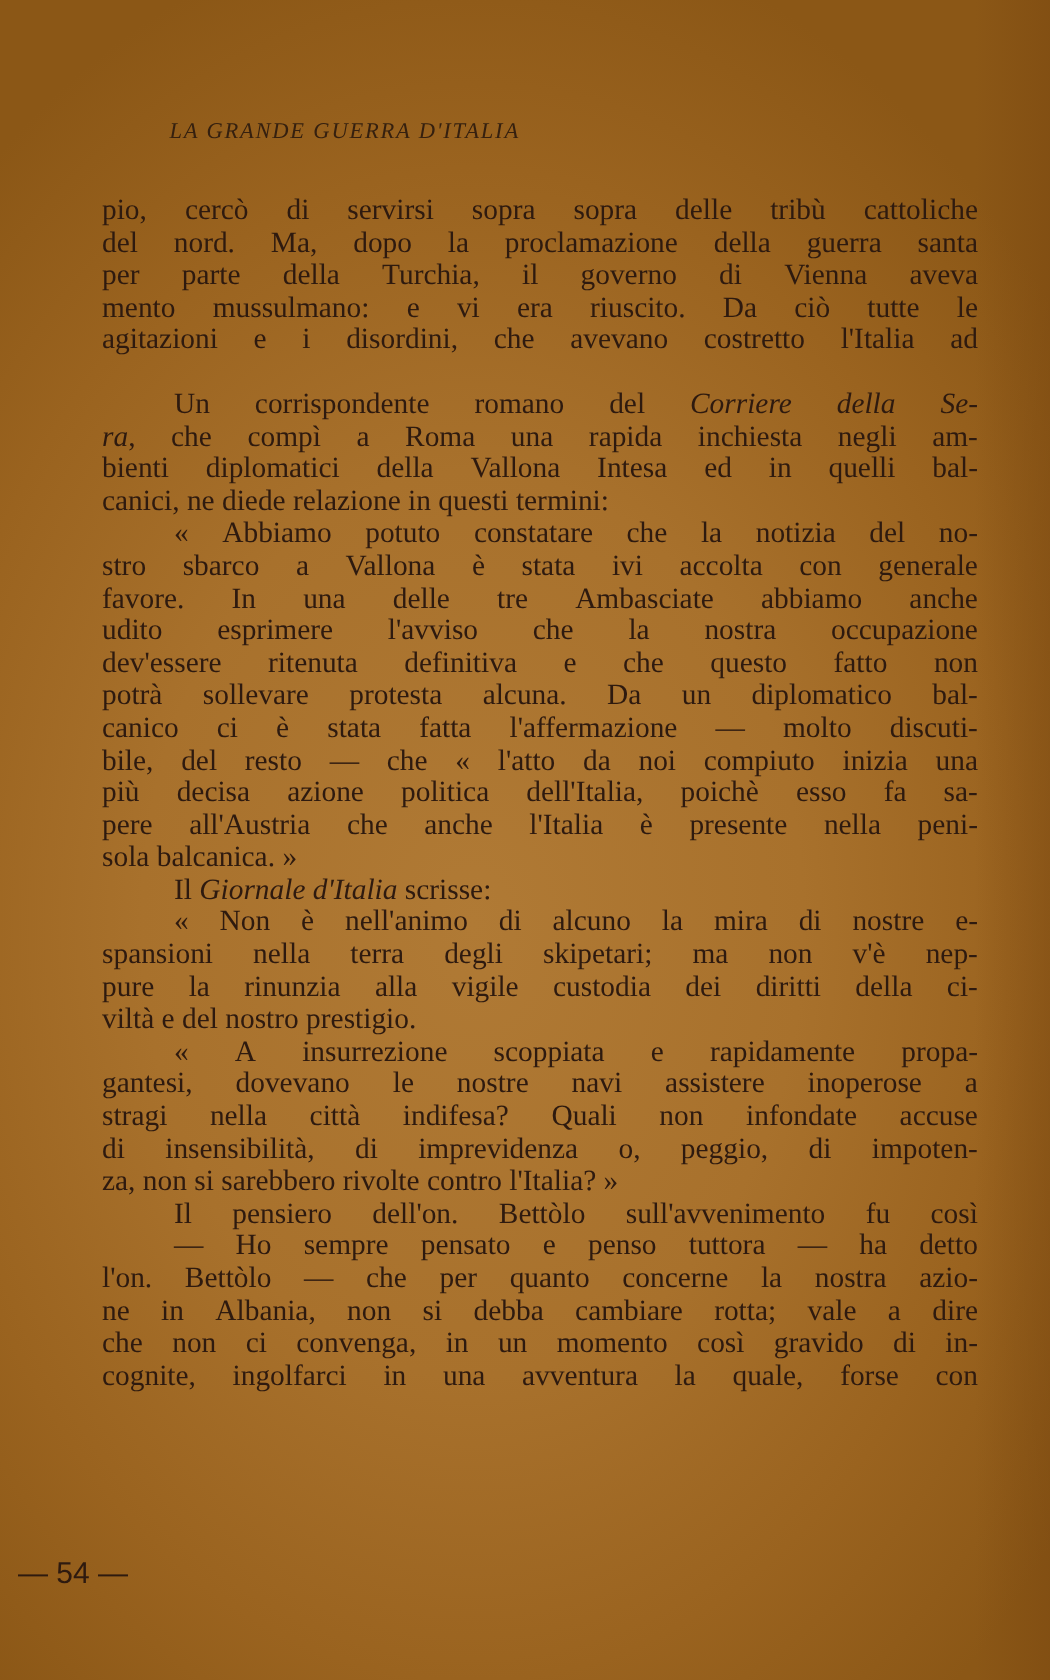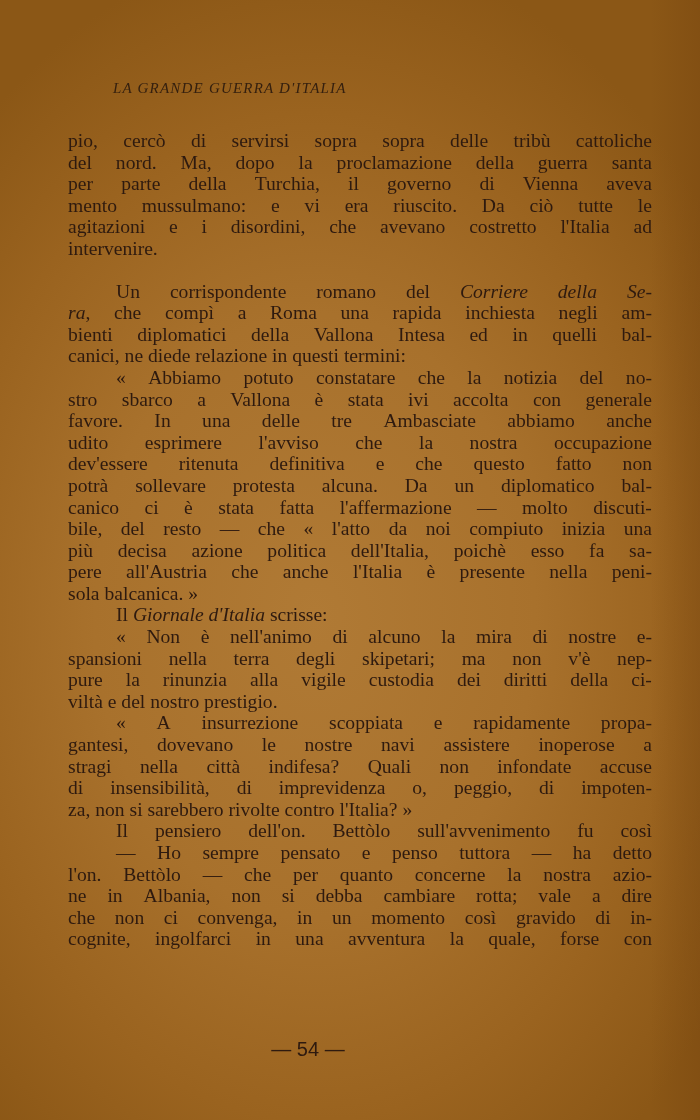--- a/index.html
+++ b/index.html
@@ -27,21 +27,21 @@
     height: 21.6px; line-height: 21.6px; font-size: 19.6px;
     text-align: justify; text-align-last: justify; white-space: nowrap;
     display: flex; justify-content: space-between; overflow: visible;
   }
   .line.last { text-align-last: left; justify-content: flex-start; }
   .line.indent { padding-left: 48px; }
   .gap { height: 21px; }
   .line span.w { white-space: pre; }
   .it { font-style: italic; }
   .folio {
-    position: absolute; left: 0; width: 616px; top: 1038px; text-align: center;
+    position: absolute; left: 12px; width: 616px; top: 1038px; text-align: left;
     font-family: "Liberation Sans", "DejaVu Sans", sans-serif; font-size: 20px; color: #2e1a0f;
   }
 </style>
 </head>
 <body>
 
 <div class="edge-r"></div>
 
 <div class="running-head">LA GRANDE GUERRA D'ITALIA</div>
 
@@ -95,23 +95,20 @@
       <div class="line">
         <span class="w"><span>agitazioni</span></span>
         <span class="w"><span>e</span></span>
         <span class="w"><span>i</span></span>
         <span class="w"><span>disordini,</span></span>
         <span class="w"><span>che</span></span>
         <span class="w"><span>avevano</span></span>
         <span class="w"><span>costretto</span></span>
         <span class="w"><span>l'Italia</span></span>
         <span class="w"><span>ad</span></span>
-      </div>
-      <div class="line last">
-        <span class="w"><span>intervenire.</span></span>
       </div>
     </div>
     <div class="gap"></div>
     <div>
       <div class="line indent">
         <span class="w"><span>Un</span></span>
         <span class="w"><span>corrispondente</span></span>
         <span class="w"><span>romano</span></span>
         <span class="w"><span>del</span></span>
         <span class="w"><span class="it">Corriere</span></span>

